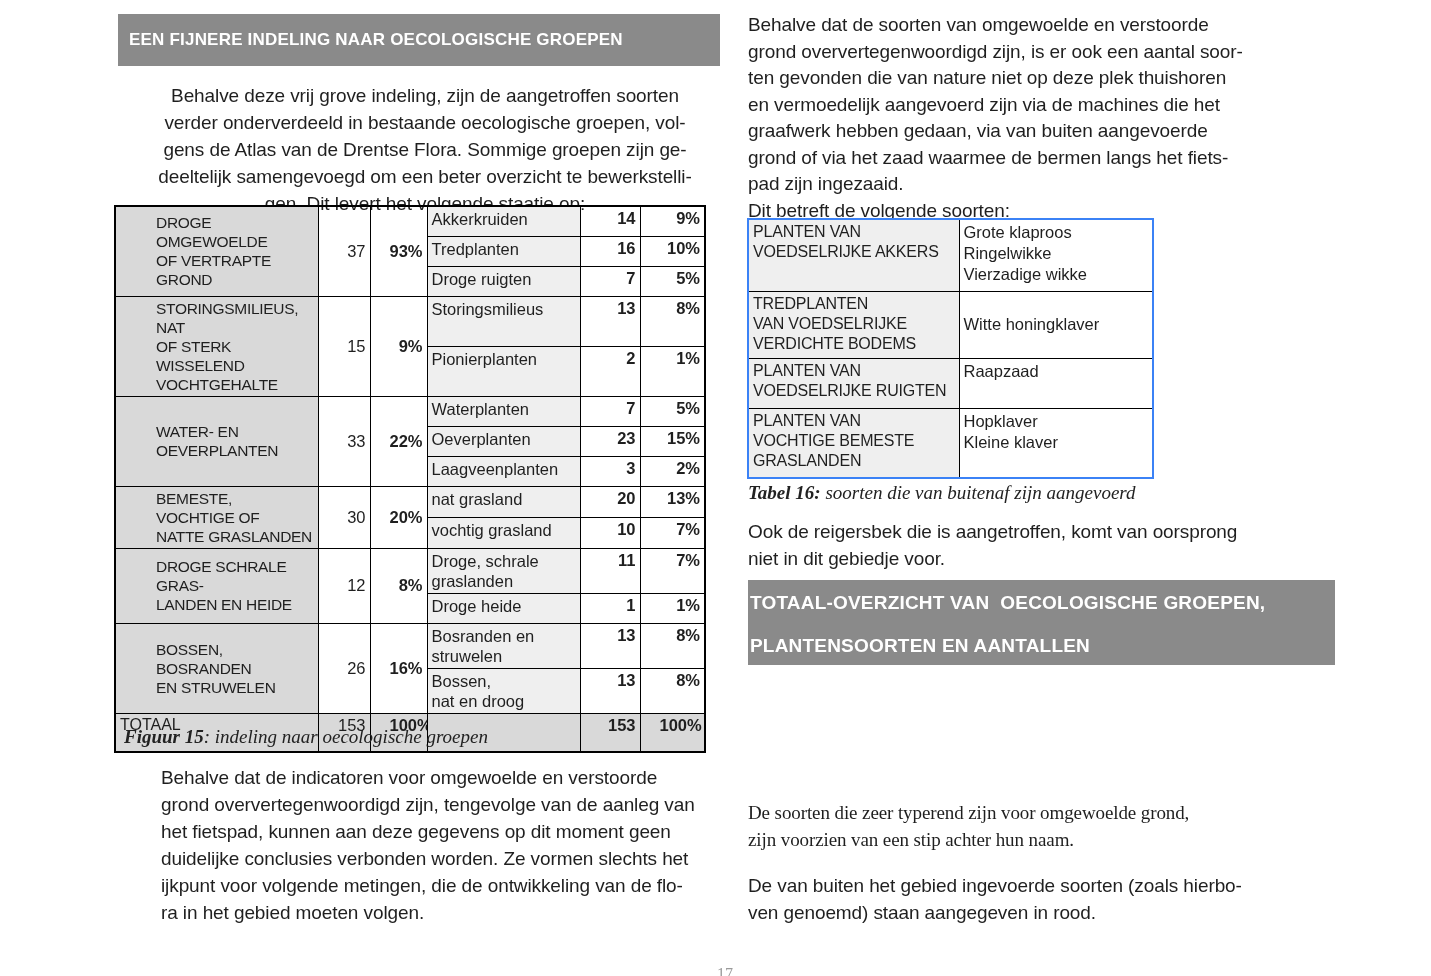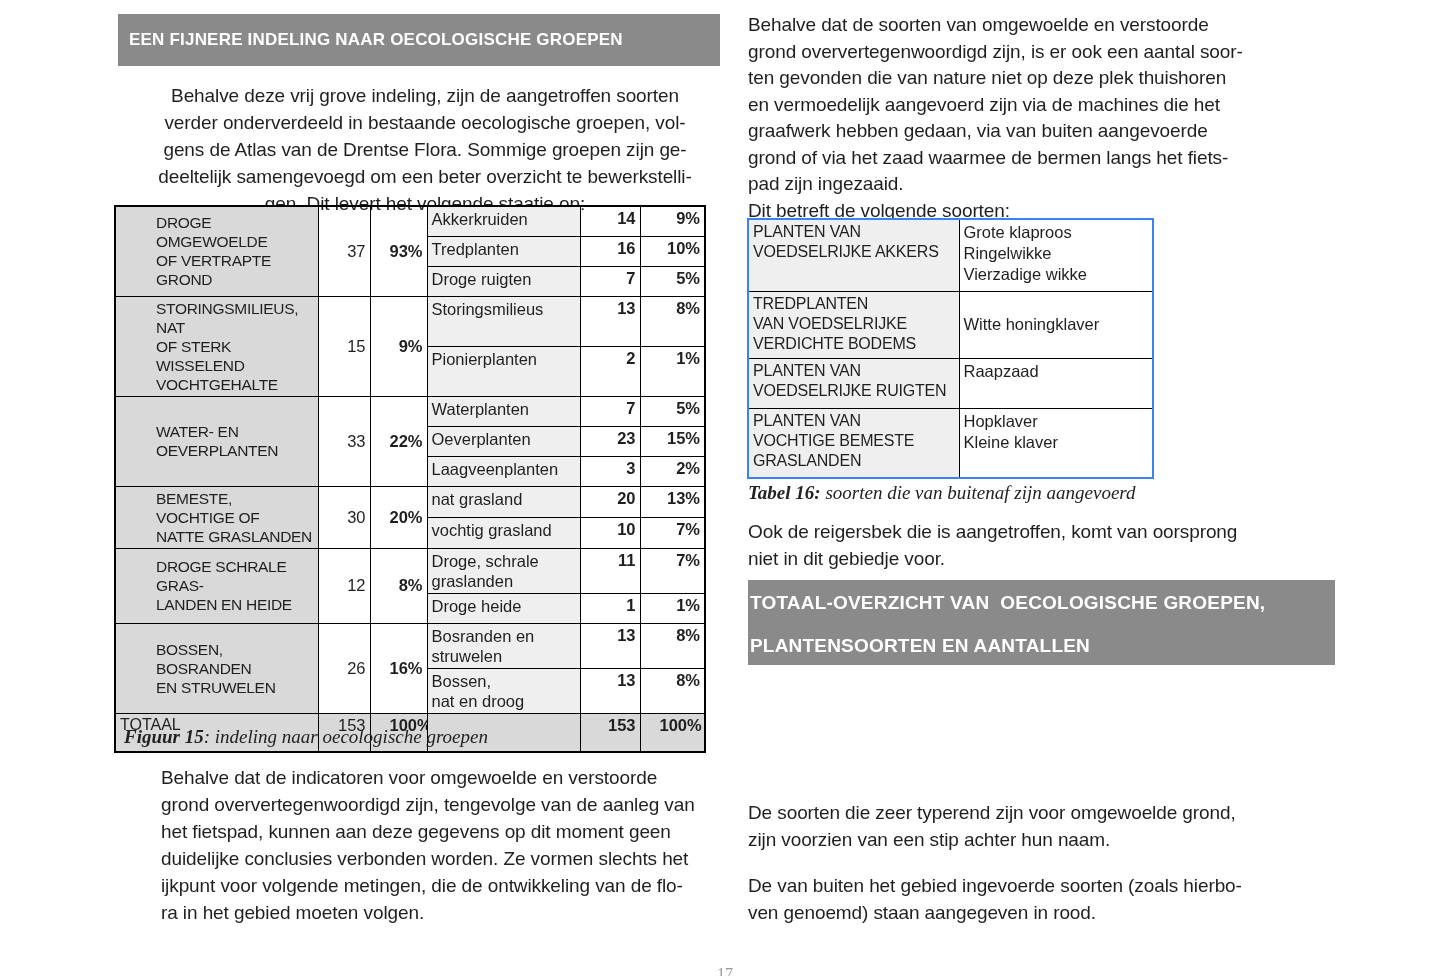--- a/index.html
+++ b/index.html
@@ -9,21 +9,21 @@
        font-family:"Liberation Sans",sans-serif;letter-spacing:0.2px;}
   .bar1{left:118px;top:14px;width:591px;height:52px;font-size:17px;line-height:52px;padding-left:11px;}
   .bar2{left:748px;top:580px;width:585px;height:84px;font-size:19px;line-height:43px;
         padding:1px 0 0 2px;white-space:pre-wrap;}
   .para{position:absolute;font-size:19px;line-height:27px;white-space:pre-line;letter-spacing:-0.1px;}
   .p-l1{left:120px;top:82px;width:610px;text-align:center;}
   .p-l2{left:120px;top:764px;width:610px;margin-left:41px;}
   .p-r1{left:748px;top:12px;width:620px;line-height:26.5px;}
   .p-r2{left:748px;top:518px;width:620px;}
   .p-r3{left:748px;top:700px;width:620px;}
-  .p-r4{left:748px;top:799px;width:620px;}
+  .p-r4{left:748px;top:799px;width:620px;font-family:Liberation Serif, serif;}
   .p-r5{left:748px;top:872px;width:620px;}
   table{border-collapse:collapse;table-layout:fixed;}
   td{border:1px solid #000;vertical-align:top;padding:2px 4px;overflow:hidden;}
   .fig-table{position:absolute;left:114px;top:205px;width:590px;border:2px solid #000;}
   .fig-table tr{height:30px;}
   .fig-table tr.total-row{height:39px;}
   .cell-group{background:#d9d9d9;vertical-align:middle;font-size:15.5px;line-height:19px;
               letter-spacing:-0.3px;white-space:pre-line;padding-left:40px;}
   .cell-num{text-align:right;font-size:16.5px;padding-right:4px;padding-left:19px;}
   .cell-count1{vertical-align:middle;}

